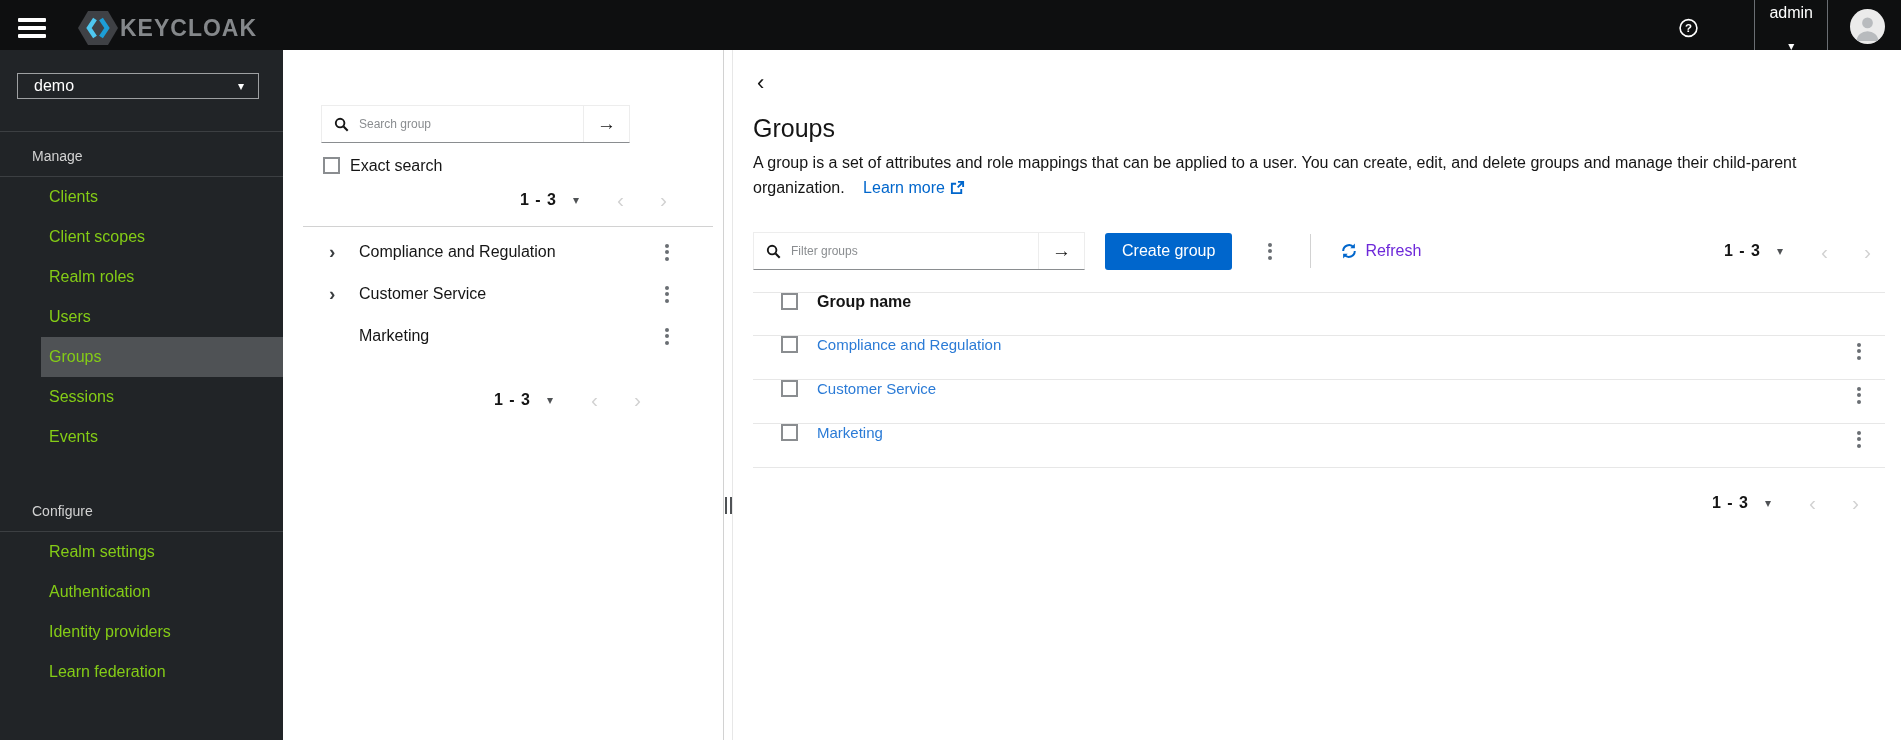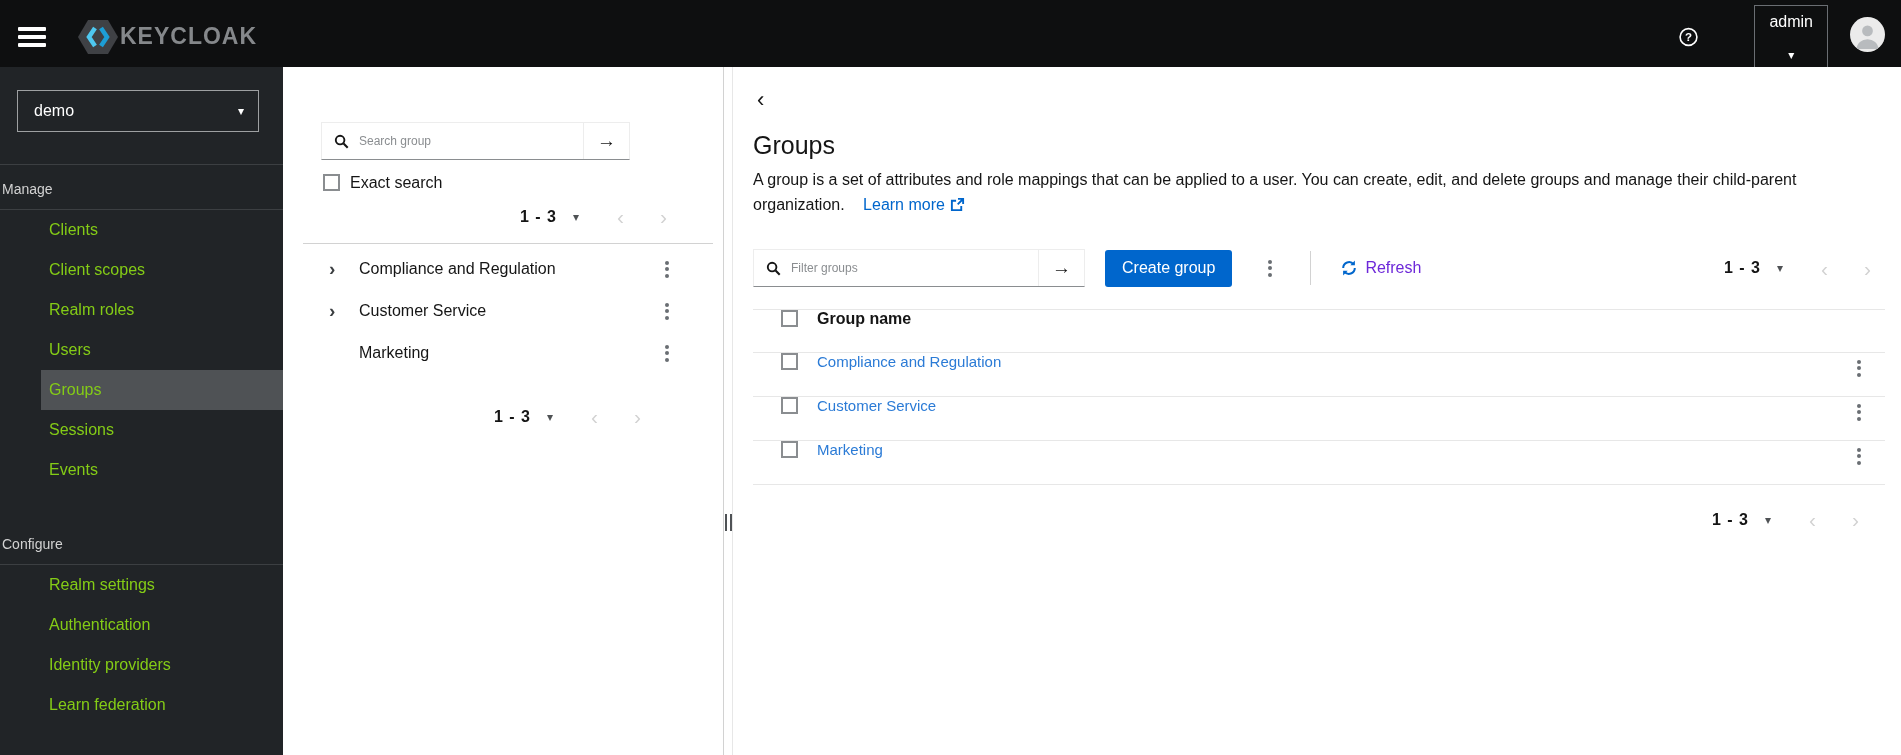--- a/index.html
+++ b/index.html
@@ -1,39 +1,39 @@
 <!DOCTYPE html>
 <html><head>
 <meta charset="utf-8">
 <style>
   * { box-sizing: border-box; margin: 0; padding: 0; }
   html,body { width:1901px; height:755px; overflow:hidden; }
   body { font-family:"Liberation Sans", sans-serif; background:#fff; color:#151515; }
 
   
-  .masthead { height:67px; background:#0e0f10; display:flex; align-items:center; padding:6px 16px 0 18px; }
+  .masthead { height:50px; background:#0e0f10; display:flex; align-items:center; padding:6px 16px 0 18px; }
   .hamburger { width:28px; height:20px; display:flex; flex-direction:column; justify-content:space-between; background:none; border:none; cursor:pointer; margin-right:32px; }
   .hamburger span { display:block; height:4px; background:#fff; border-radius:1px; }
   .brand { display:flex; align-items:center; gap:2px; }
   .brand-text { font-size:23px; font-weight:bold; color:#85888b; letter-spacing:1px; }
   .masthead-right { margin-left:auto; display:flex; align-items:center; gap:22px; }
   .user-dd { display:flex; align-items:center; gap:18px; border:1px solid #6a6e73; padding:7px 14px; color:#fff; font-size:16px; background:none; cursor:pointer;flex-direction:column; }
   .user-dd .caret { color:#fff; }
   .caret { font-size:12px; color:#4f5255; line-height:1; }
 
   
   .body-wrap { display:flex; height:690px; }
 
   
   .sidebar { width:283px; background:#212427; color:#fff; flex:none; }
-  .realm-select { margin:23px 24px 0 17px; height:42px; border:1px solid #9ea0a2; display:flex; align-items:center; justify-content:space-between; padding:0 14px 0 16px; font-size:16px; color:#fff; cursor:pointer; }
+  .realm-select { margin:23px 24px 0 17px; height:26px; border:1px solid #9ea0a2; display:flex; align-items:center; justify-content:space-between; padding:0 14px 0 16px; font-size:16px; color:#fff; cursor:pointer; }
   .realm-select .caret { color:#fff; }
   .side-divider { border:none; border-top:1px solid #3c3f42; margin:0; }
   .sb-div-1 { margin-top:32px; }
-  .section-title { font-size:14px; color:#d2d2d2; padding:16px 0 12px 2px; }
+  .section-title { font-size:14px; color:#d2d2d2; padding:16px 0 12px 32px; }
   .nav-list { list-style:none; }
   .nav-list li { height:40px; display:flex; align-items:center; padding-left:8px; font-size:16px; color:#84cc16; cursor:pointer;margin-left:41px; }
   .nav-list li.active { background:#4f5255; }
   .cfg-title { margin-top:30px; }
 
   
   .tree-panel { width:440px; flex:none; background:#fff; padding-top:55px; }
   .search-group { display:flex; height:38px; background:#fff; border:1px solid #ededed; border-bottom:1px solid #8a8d90; }
   .tree-search { margin:0 30px 0 38px; width:309px; }
   .search-group .sg-icon { display:flex; align-items:center; padding-left:12px; }

